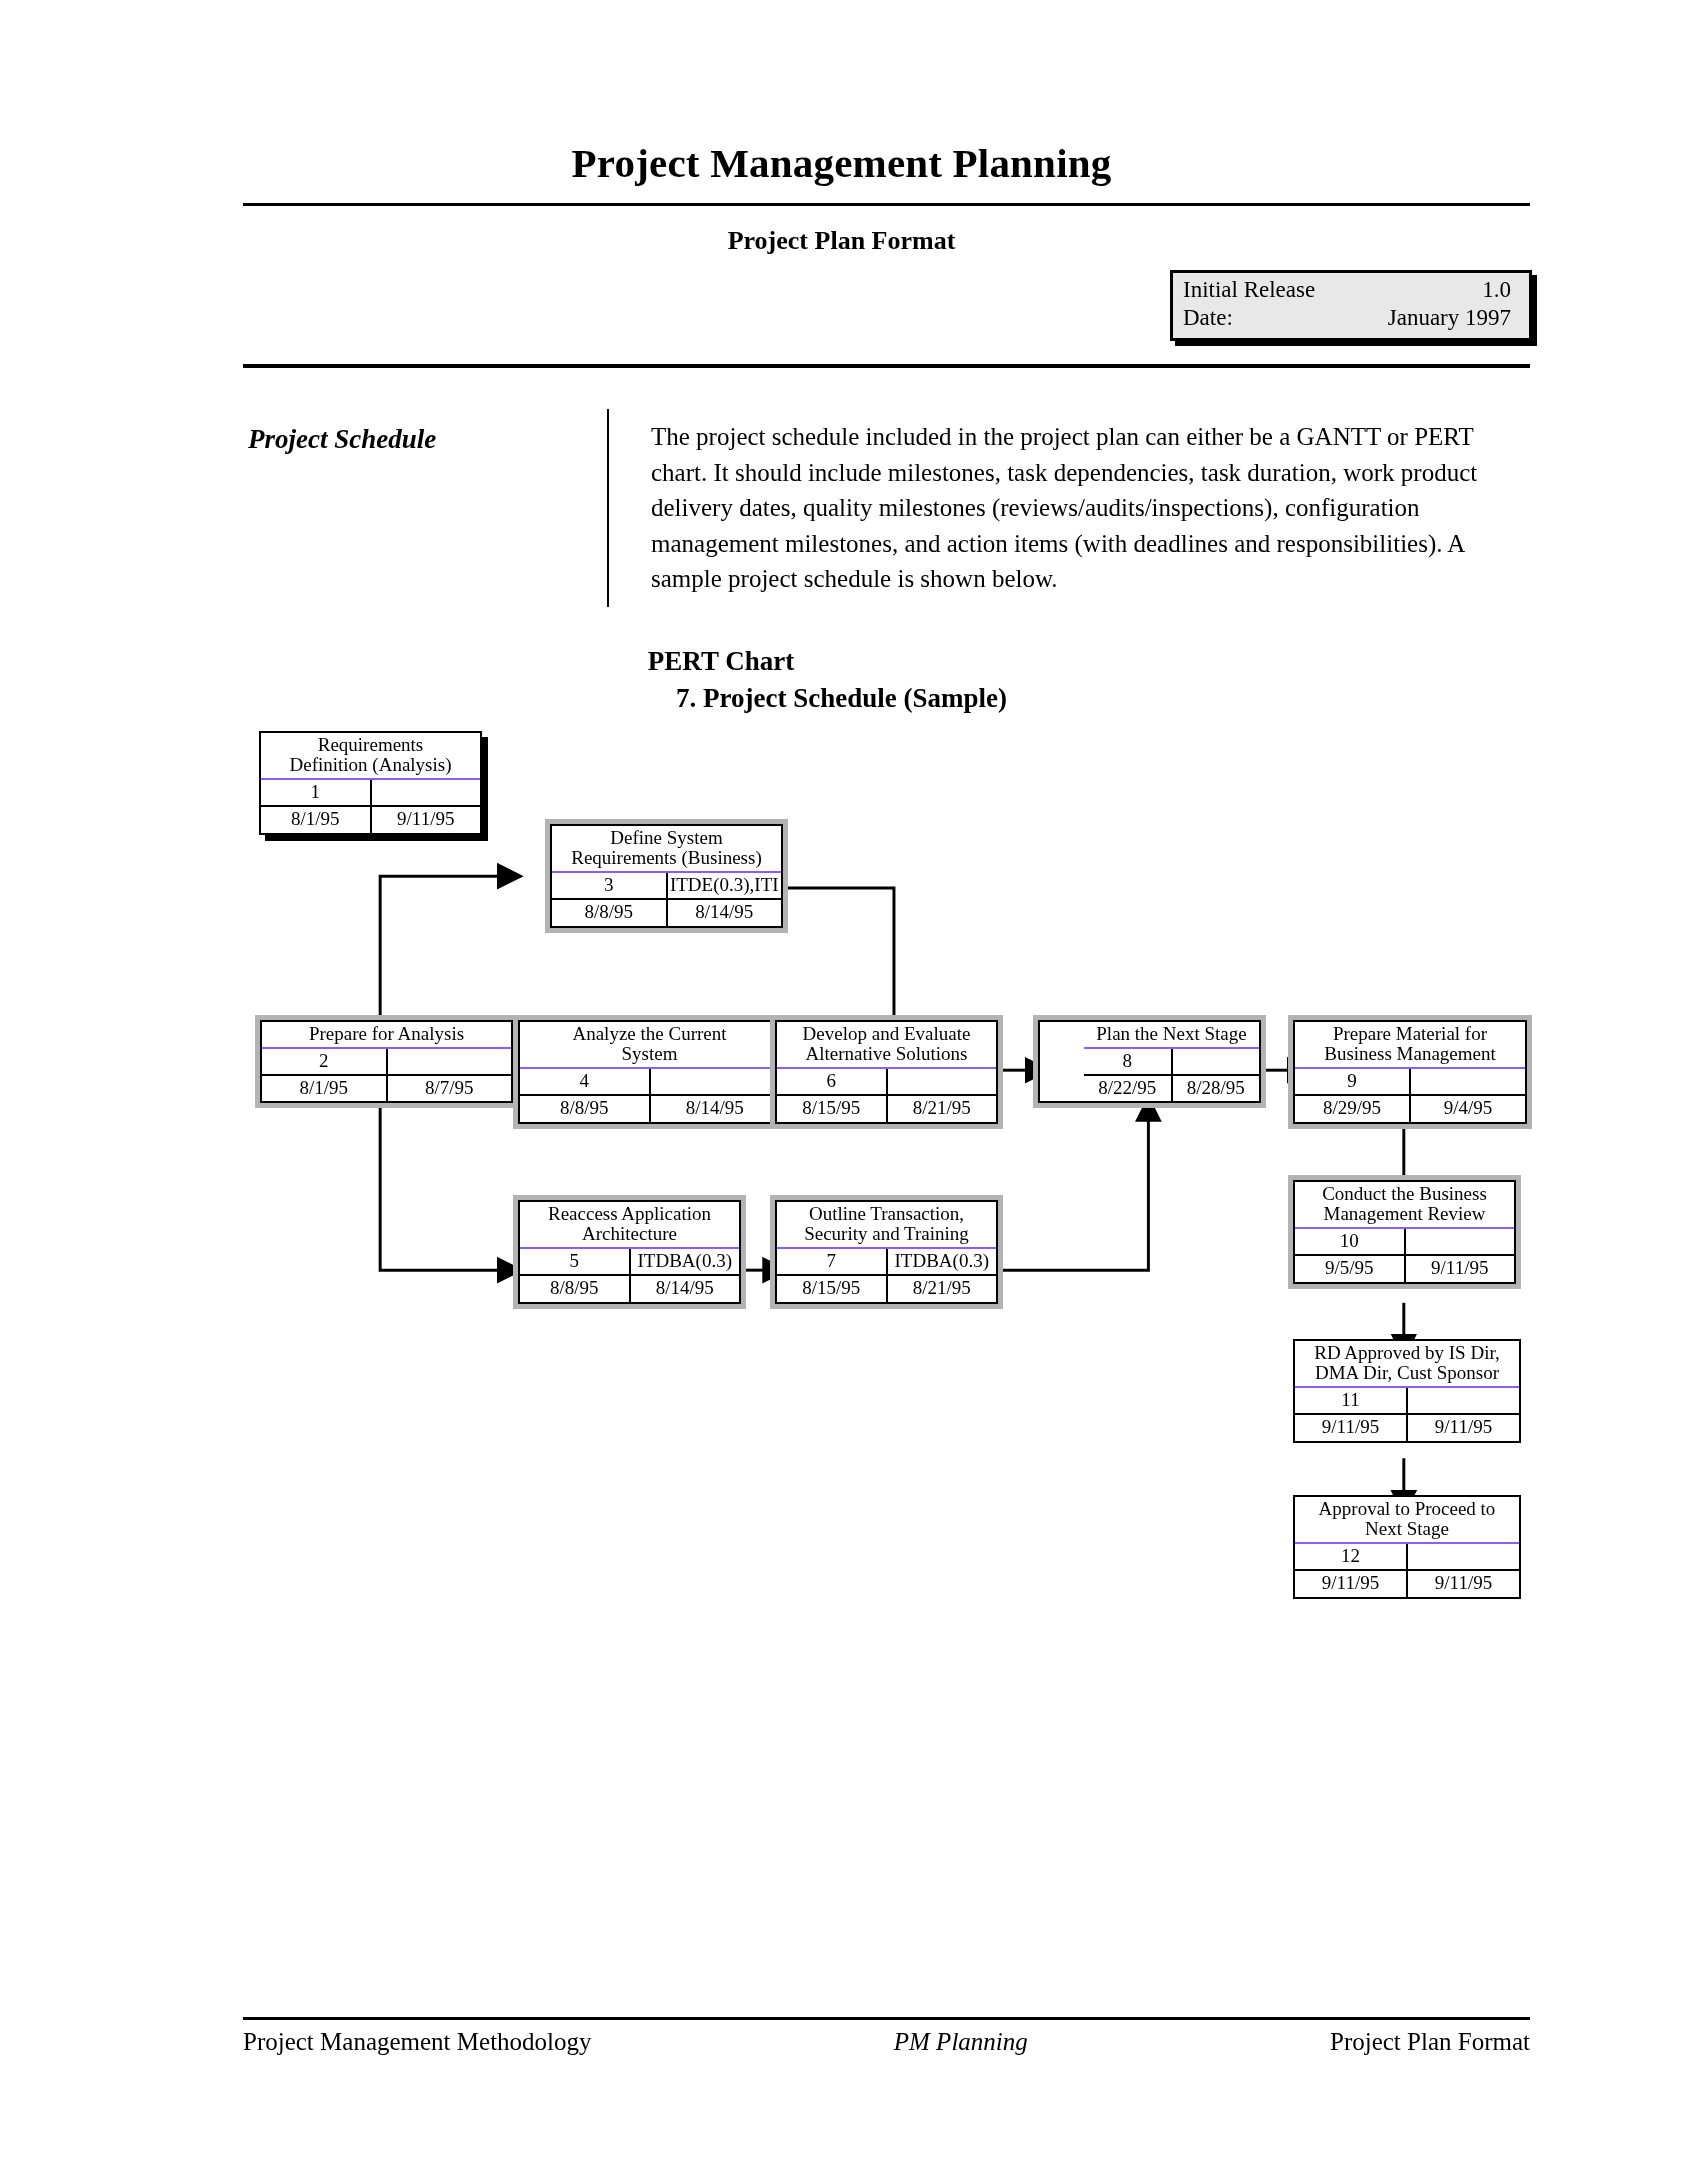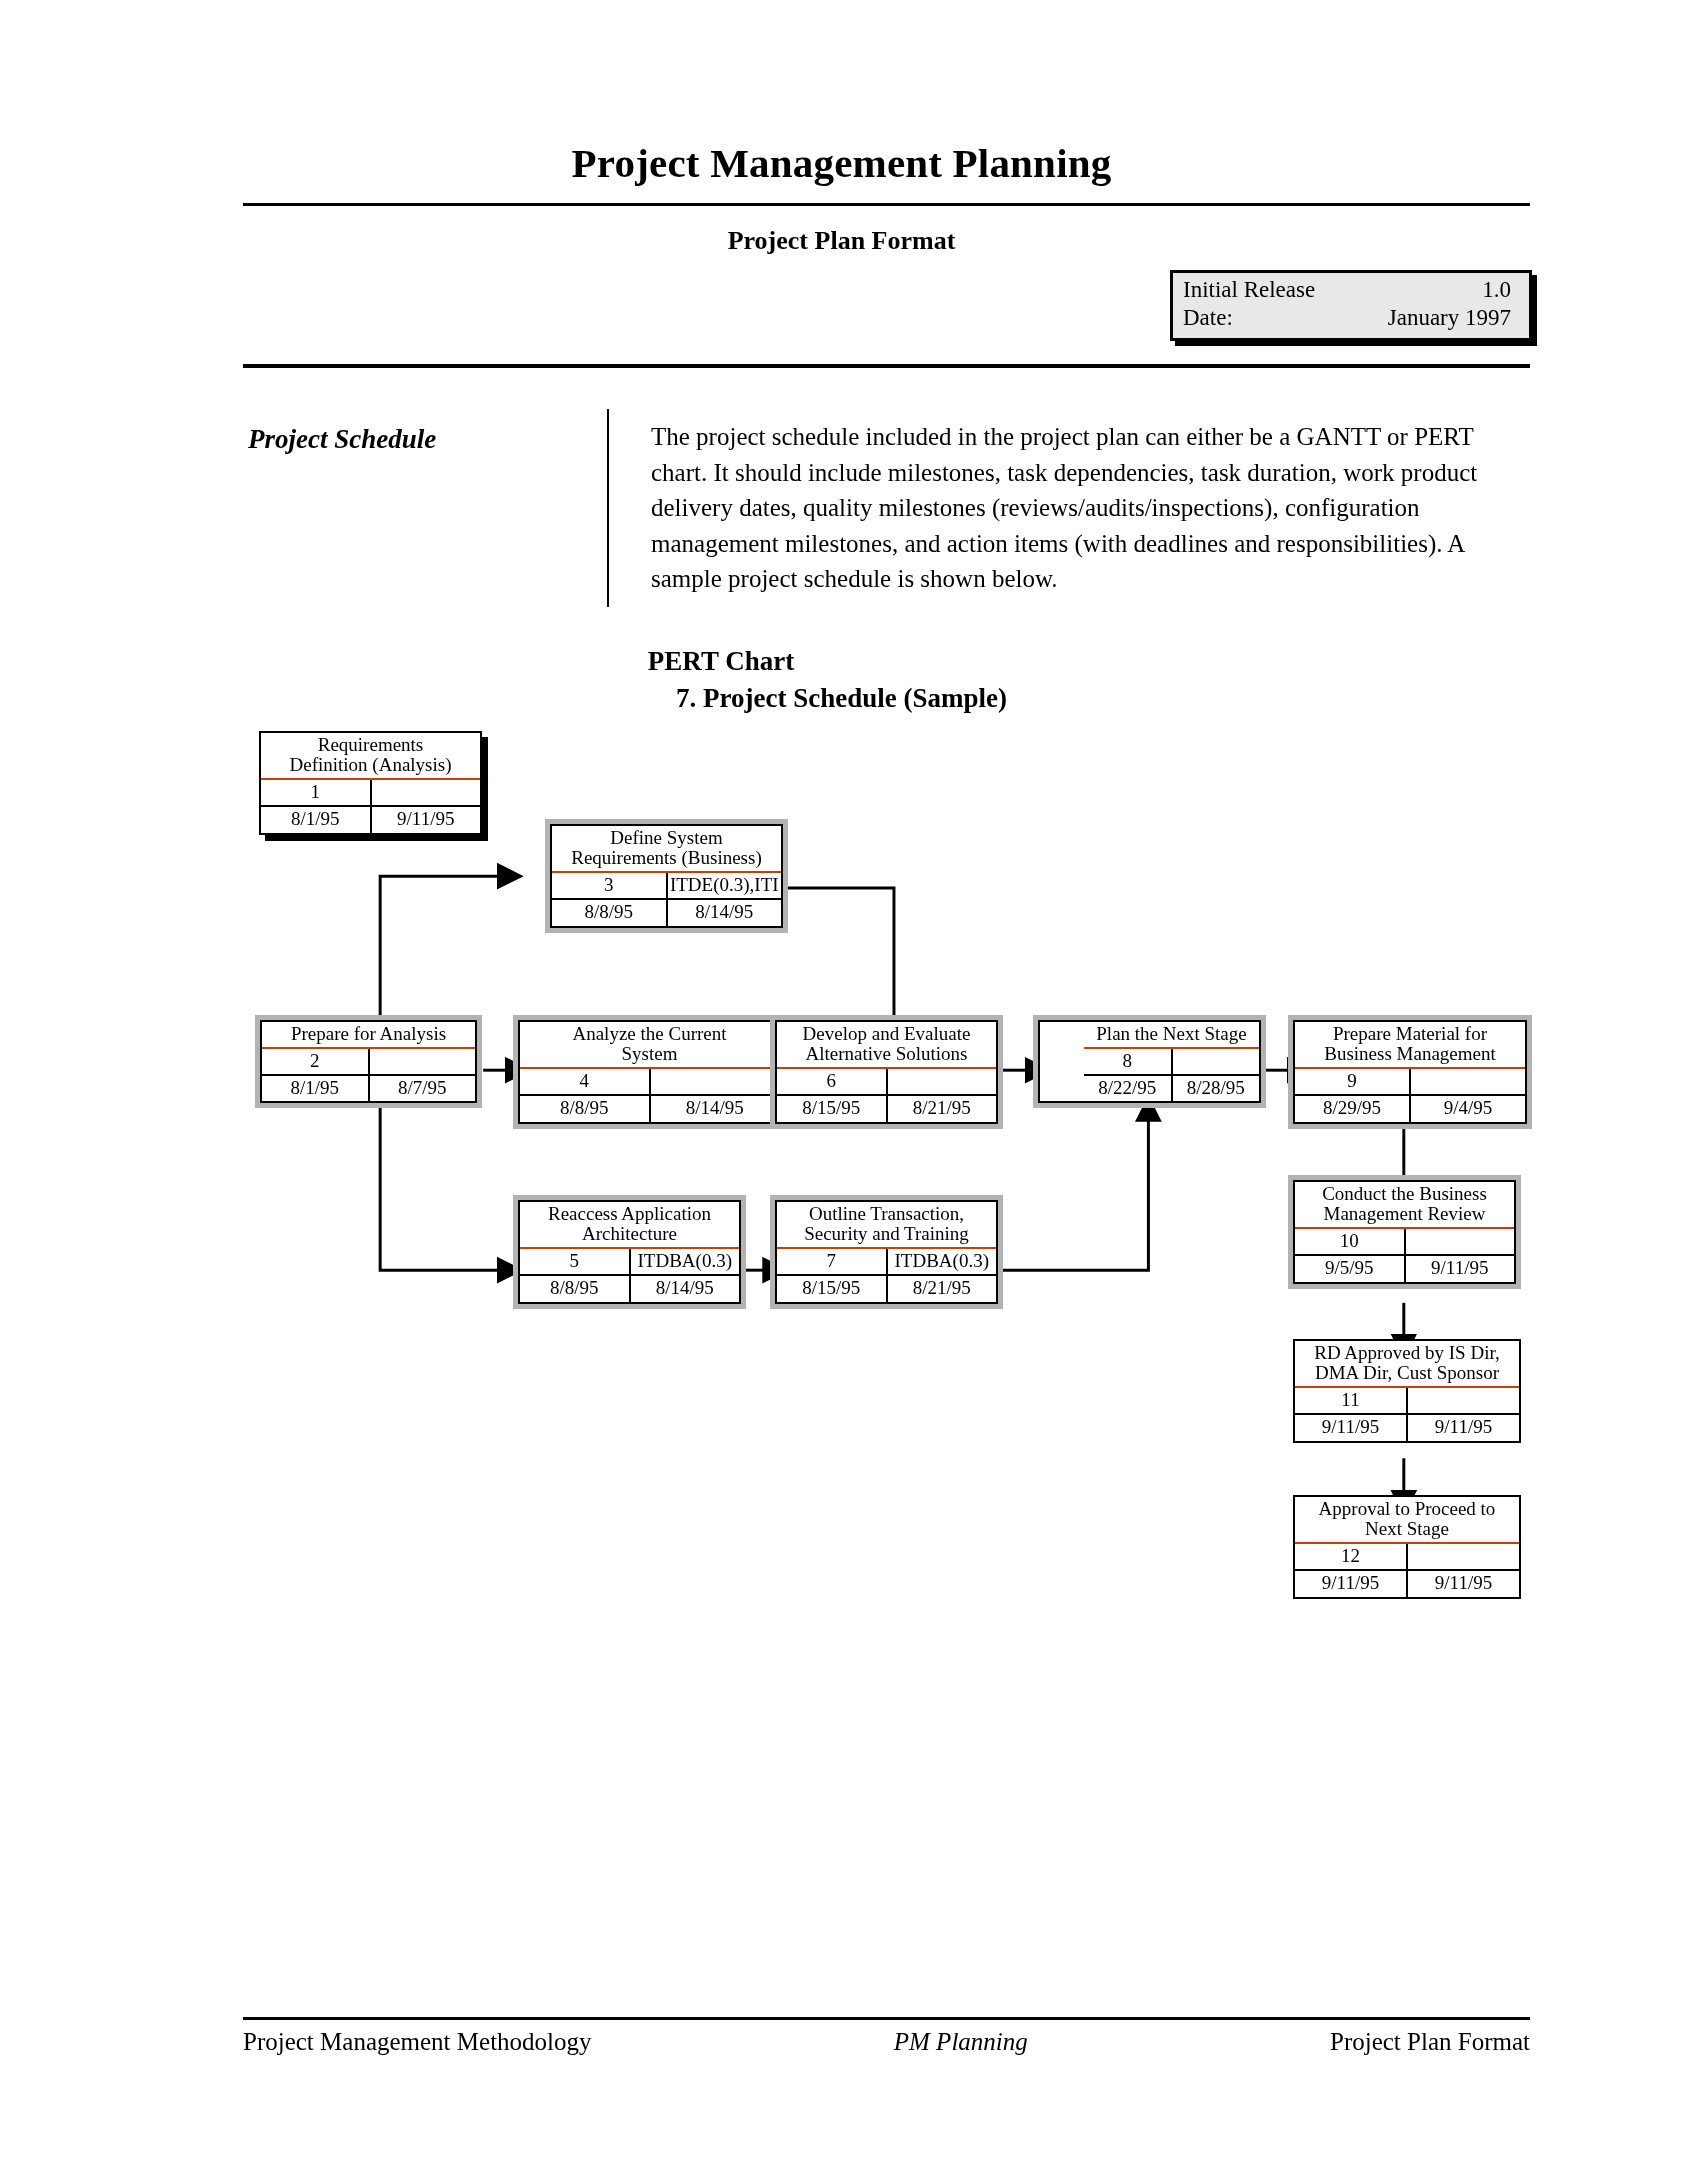--- a/index.html
+++ b/index.html
@@ -138,21 +138,21 @@
   }
   .pert-node.shadow-grey {
     box-shadow: 0 0 0 5px #b3b3b3;
   }
   .pert-node.shadow-black {
     box-shadow: 6px 6px 0 0 #000;
   }
   .pn-title {
     text-align: center;
     padding: 2px 2px 3px 2px;
-    border-bottom: 2px solid #c2410c;
+    border-bottom: 2px solid #8b5cf6;
     white-space: pre-line;
   }
   .pn-mid, .pn-bot {
     display: flex;
     width: 100%;
   }
   .pn-mid { border-bottom: 2px solid #000; }
   .pn-mid > div, .pn-bot > div {
     flex: 1 1 50%;
     text-align: center;
@@ -273,21 +273,21 @@
     <div class="pn-mid">
       <div>3</div>
       <div>ITDE(0.3),ITI</div>
     </div>
     <div class="pn-bot">
       <div>8/8/95</div>
       <div>8/14/95</div>
     </div>
   </div>
 
-  <div class="pert-node shadow-grey" style="left:260px; top:1020px; width:217px;">
+  <div class="pert-node shadow-grey" style="left:260px; top:1020px; width:253px;">
     <div class="pn-title">Prepare for Analysis</div>
     <div class="pn-mid">
       <div>2</div>
       <div>&nbsp;</div>
     </div>
     <div class="pn-bot">
       <div>8/1/95</div>
       <div>8/7/95</div>
     </div>
   </div>

